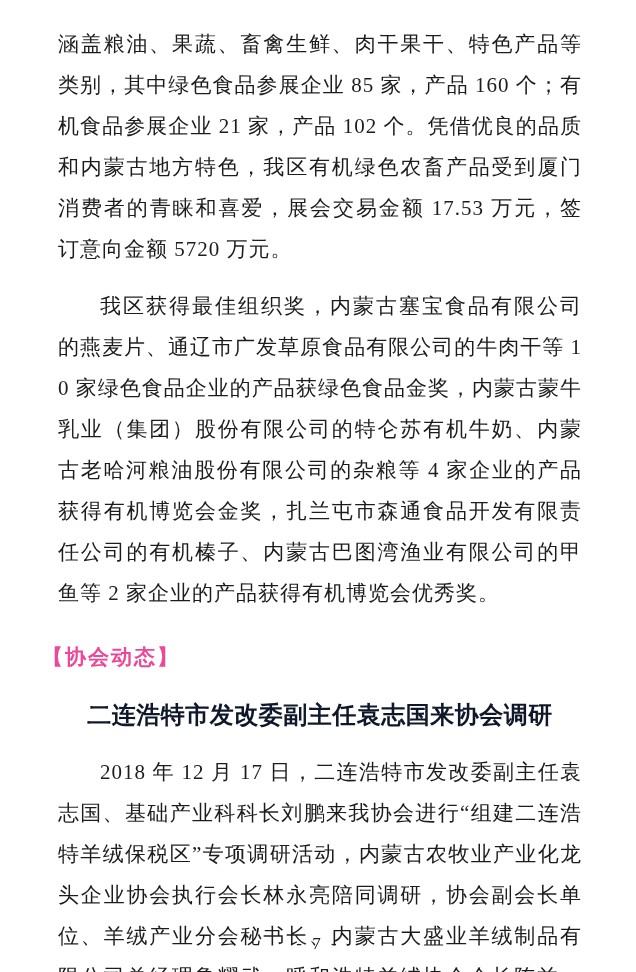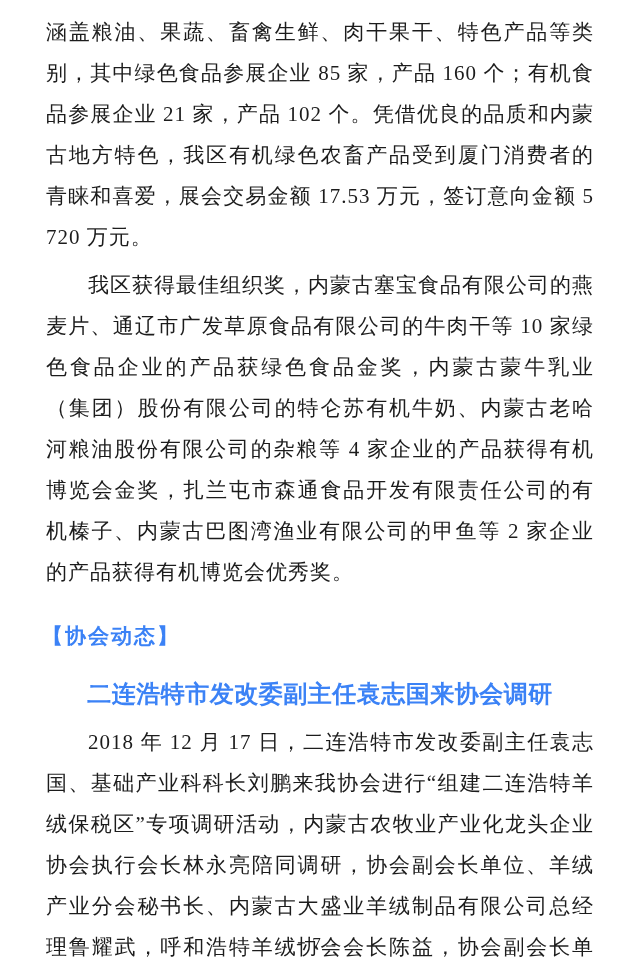--- a/index.html
+++ b/index.html
@@ -12,21 +12,21 @@
     width: 636px;
     height: 972px;
     box-sizing: border-box;
     background: #ffffff;
     padding: 8px 38px 0 42px;
     overflow: hidden;
     font-family: "Liberation Serif", "DejaVu Serif", serif;
     color: #1c1c1c;
   }
   .body-par {
-    margin: 4px;
+    margin: 16px;
     font-size: 21px;
     line-height: 41px;
     letter-spacing: 1px;
     text-align: justify;
     text-justify: inter-character;
     word-break: break-all;
   }
   .par-indent {
     text-indent: 42px;
     font-family: Liberation Serif, serif;
@@ -34,30 +34,30 @@
   .par-awards {
     margin-top: 7px;
   }
   .section-heading {
     margin: 22px 0 0 0;
     font-family: "Liberation Sans", "DejaVu Sans", sans-serif;
     font-weight: bold;
     font-size: 21px;
     line-height: 41px;
     letter-spacing: 2px;
-    color: #3b82f6;
+    color: #ec4899;
   }
   .article-title {
     margin: 18px 0 7px 0;
     font-size: 24px;
     font-weight: bold;
     line-height: 41px;
     text-align: center;
     letter-spacing: 0.5px;
-    color: #3b82f6;
+    color: #0f172a;
   }
   .page-footer {
     position: absolute;
     left: 0;
     right: 0;
     bottom: 18px;
     text-align: center;
     font-size: 17px;
     letter-spacing: 3px;
     color: #222222;

